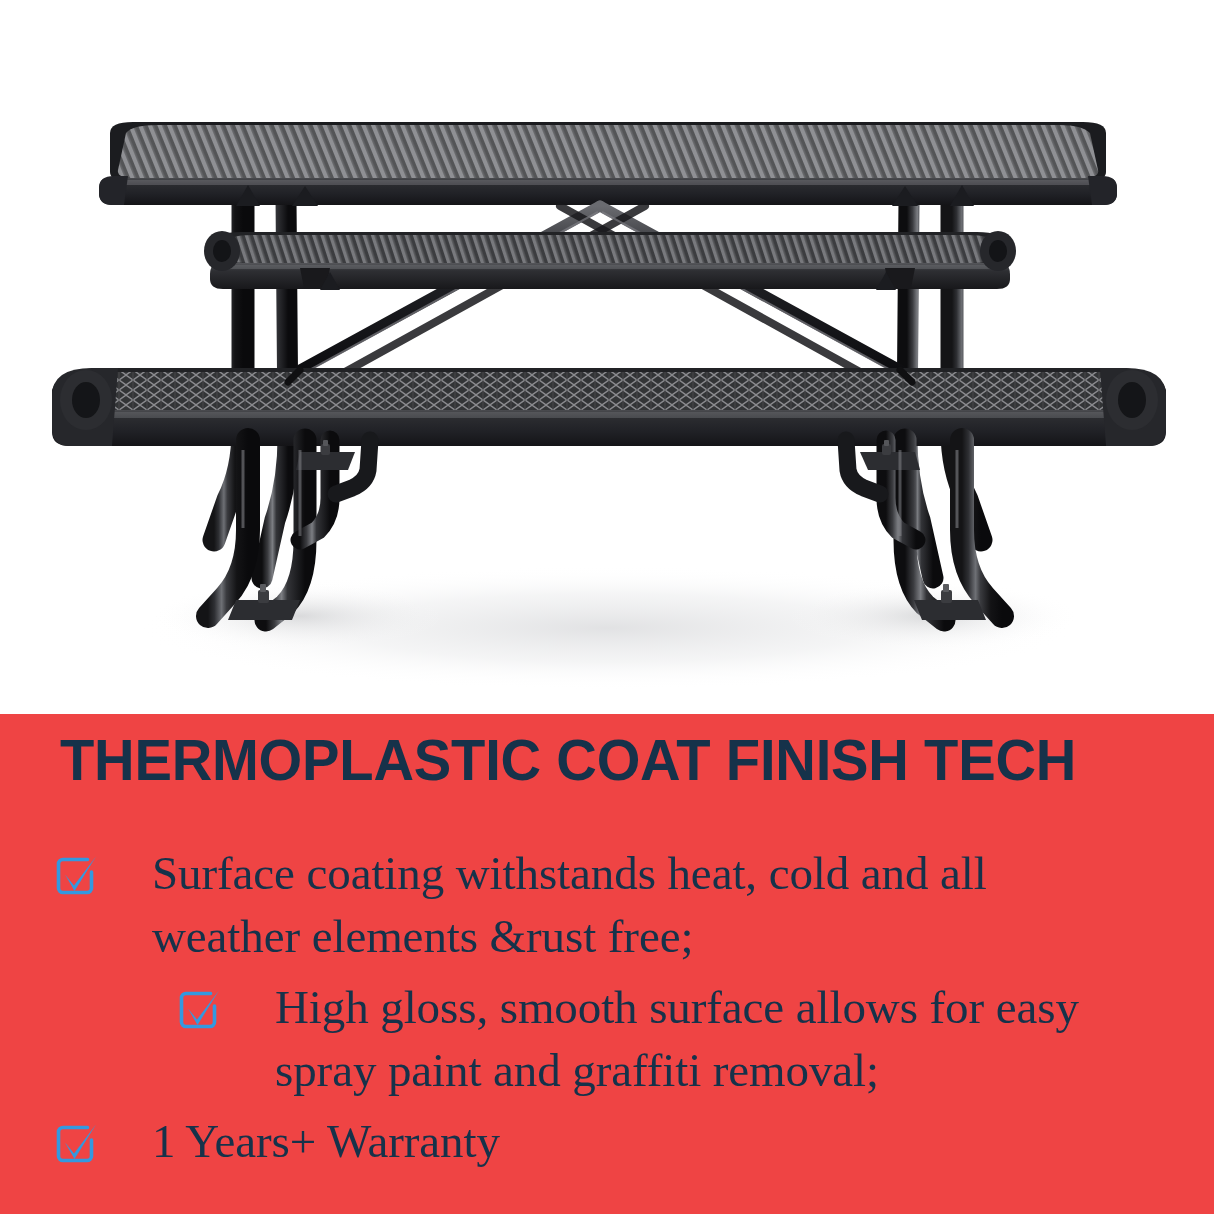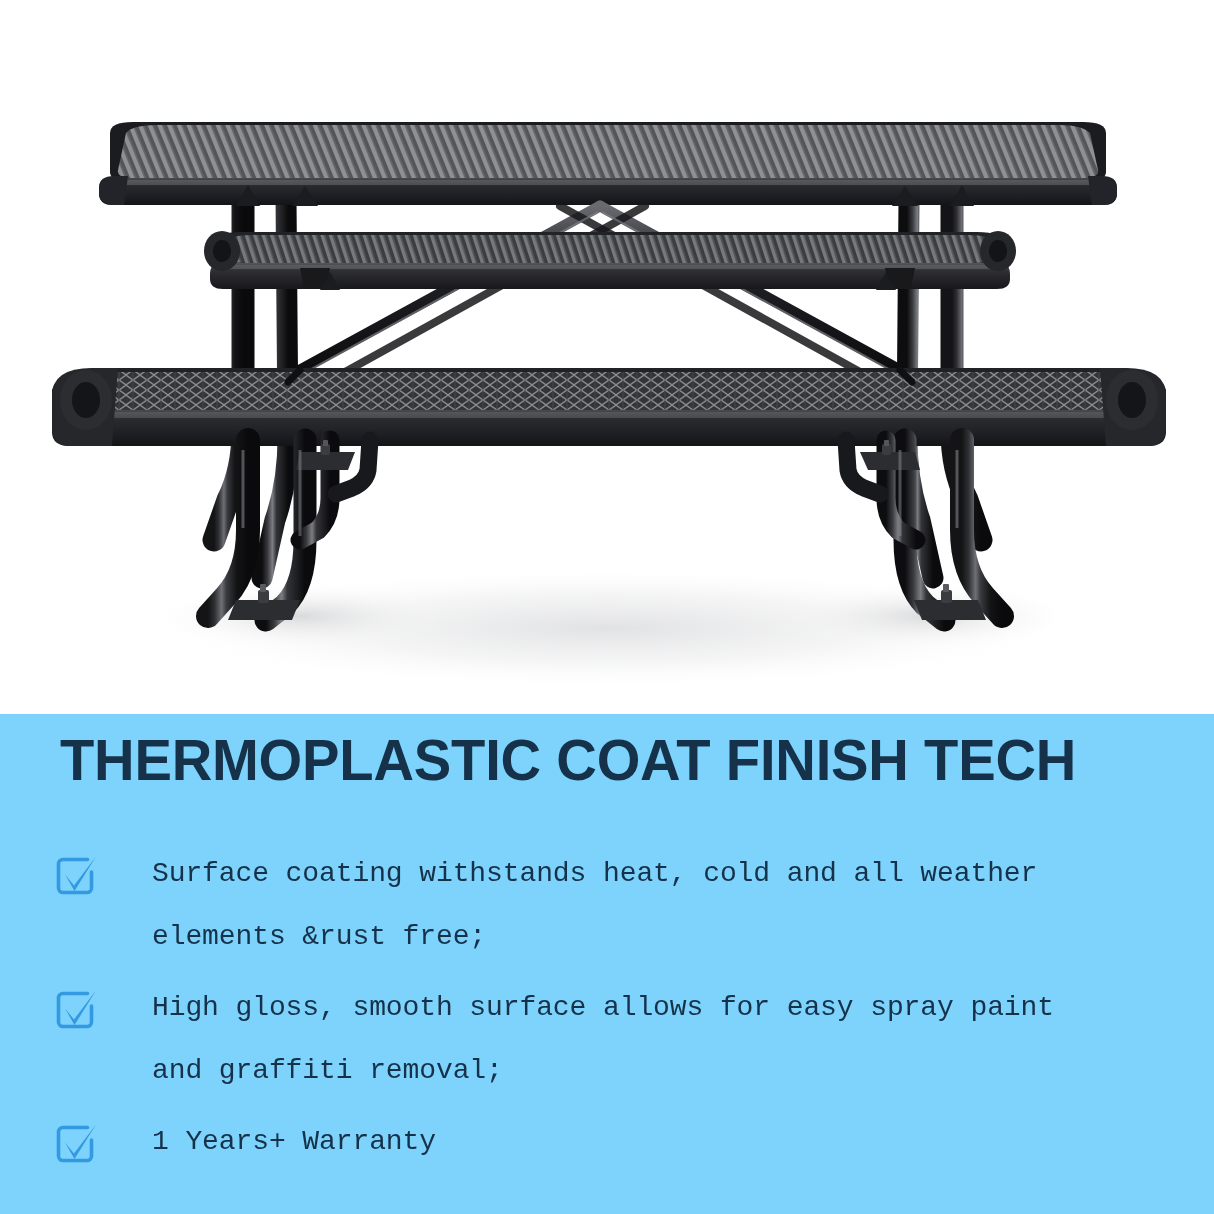--- a/index.html
+++ b/index.html
@@ -10,21 +10,21 @@
     height: 1214px;
     background: #ffffff;
     font-family: "Liberation Sans", sans-serif;
     overflow: hidden;
   }
 
   #page {
     position: relative;
     width: 1214px;
     height: 1214px;
-    background: #7dd3fc;
+    background: #ef4444;
   }
 
   
   #product-area {
     position: absolute;
     left: 0; top: 0;
     width: 1214px;
     height: 714px;
     background: #ffffff;
     overflow: hidden;
@@ -69,35 +69,35 @@
     flex: 0 0 auto;
     width: 62px;
     padding-top: 14px;
   }
 
   .check-icon { display: block; width: 44px; height: 44px; }
 
   .feature-text {
     flex: 1 1 auto;
     color: #16324a;
-    font-family: Liberation Mono, monospace;
+    font-family: Liberation Serif, serif;
     font-weight: normal;
-    font-size: 28px;
+    font-size: 47px;
     line-height: 63px;
     letter-spacing: -0.1px;
     padding-left: 36px;
     padding-top: 2px;
   }
 
   
   .feature-row[data-row="0"] .feature-text { max-width: 1030px; }
   .feature-row[data-row="1"] .feature-text { max-width: 945px; }
   .feature-row[data-row="2"] .feature-text { max-width: 1030px; }
 
-  .feature-row[data-row="1"] { margin-top: 2px; }
+  .feature-row[data-row="1"] { margin-top: 2px; justify-content: flex-end; }
   .feature-row[data-row="2"] { margin-top: 2px; }
 </style>
 </head>
 <body>
 
 <div id="page">
 
   <div id="product-area">
     <svg id="product-svg" viewBox="0 0 1214 714" xmlns="http://www.w3.org/2000/svg">
       <defs>

